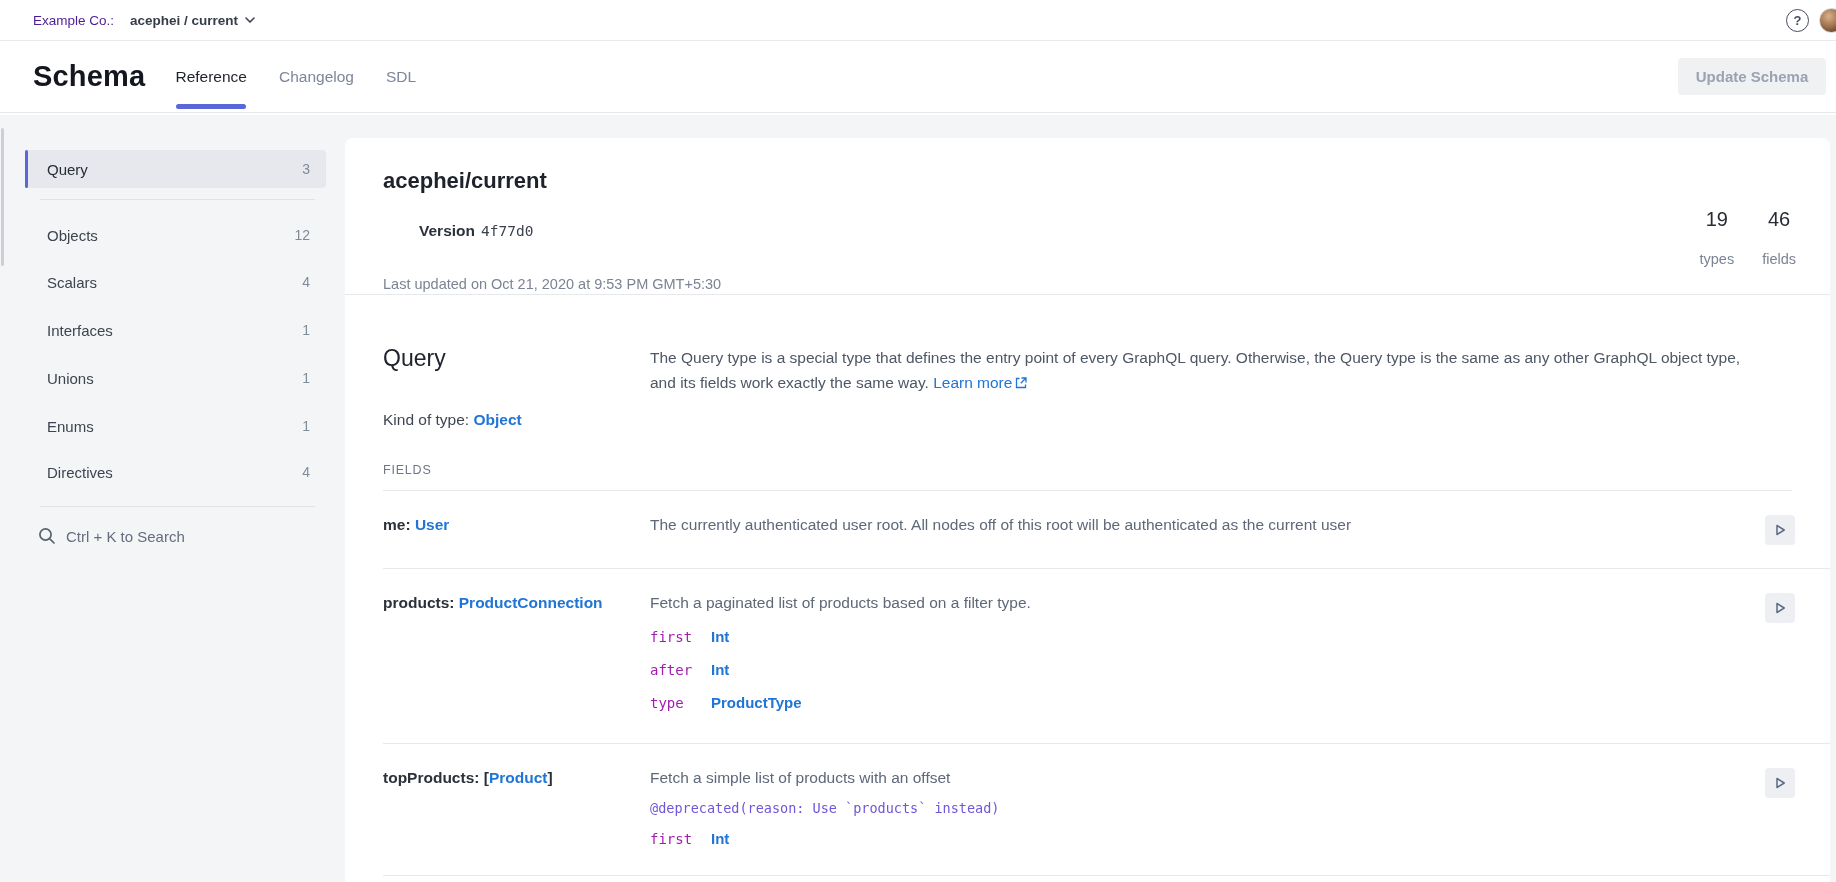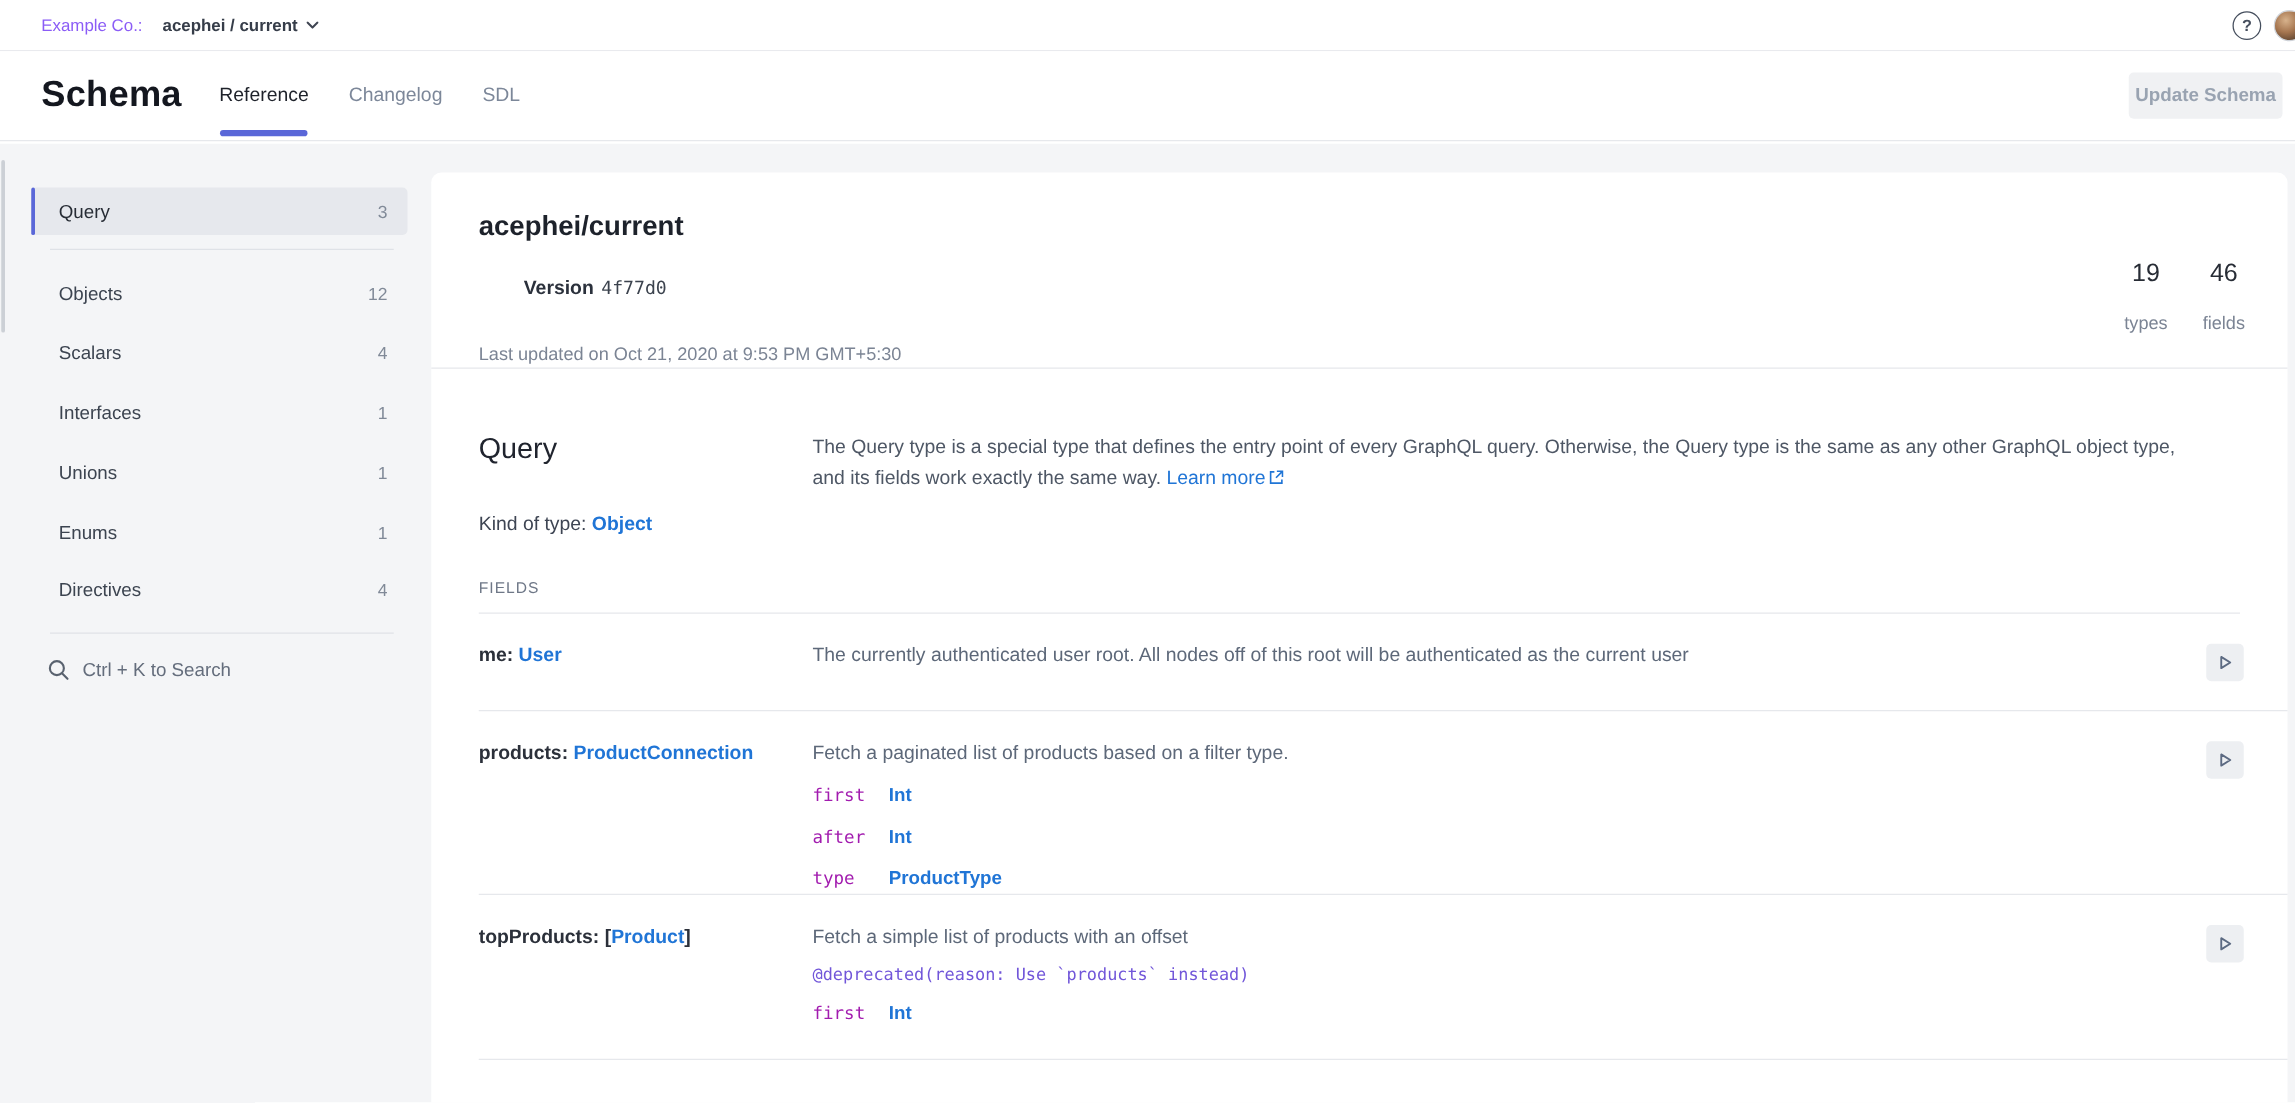--- a/index.html
+++ b/index.html
@@ -13,39 +13,39 @@
     --border:#e6e8ec;
     --content-bg:#f4f5f7;
   }
   *{margin:0;padding:0;box-sizing:border-box;}
   html,body{width:1836px;height:882px;}
   body{font-family:"Liberation Sans",sans-serif;background:#fff;overflow:hidden;position:relative;}
   .mono{font-family:"DejaVu Sans Mono",monospace;}
 
   
   .topbar{height:41px;border-bottom:1px solid #e9eaee;display:flex;align-items:center;padding:0 0 0 33px;position:relative;background:#fff;}
-  .org-label{font-size:13.5px;color:#8b5cf6;}
+  .org-label{font-size:13.5px;color:#4c1d95;}
   .graph-selector{margin-left:16px;display:flex;align-items:center;gap:7px;cursor:pointer;}
   .graph-selector .gname{font-size:13.5px;font-weight:700;color:#363d49;}
   .chev{width:10px;height:6px;display:inline-block;}
   .topbar-right{position:absolute;right:0;top:0;height:41px;display:flex;align-items:center;gap:10px;}
   .help-circle{width:23px;height:23px;border:1.6px solid #454e5d;border-radius:50%;color:#454e5d;
     font-size:13px;font-weight:700;display:flex;align-items:center;justify-content:center;cursor:pointer;}
   .avatar{width:25px;height:25px;border-radius:50%;margin-right:-8px;
     background:radial-gradient(circle at 38% 32%,#d7b28c 0%,#a5754f 45%,#59412e 85%);
     border:1px solid #cfd3d9;}
 
   
   .pagehead{height:72px;border-bottom:1px solid var(--border);position:relative;background:#fff;display:flex;align-items:center;}
   .page-title{font-size:29px;font-weight:700;color:#14171f;margin-left:33px;letter-spacing:.2px;}
   .tabs{display:flex;gap:32px;margin-left:30px;height:100%;align-items:center;}
   .tab{font-size:15.5px;color:#7c8799;cursor:pointer;position:relative;height:100%;display:flex;align-items:center;}
   .tab.active{color:#1e222a;font-weight:400;}
   .tab.active .underline{position:absolute;bottom:3px;left:50%;transform:translateX(-50%);width:70px;height:5px;border-radius:3px;background:var(--accent);}
-  .update-btn{position:absolute;right:10px;top:17px;width:123px;height:37px;border:none;border-radius:4px;
+  .update-btn{position:absolute;right:10px;top:17px;width:148px;height:37px;border:none;border-radius:4px;
     background:#f0f1f3;color:#99a3b1;font-size:15px;font-weight:600;font-family:"Liberation Sans",sans-serif;cursor:default;}
 
   
   .content{position:absolute;top:115px;left:0;right:0;bottom:0;background:var(--content-bg);}
 
   
   .sidebar{position:absolute;left:0;top:0;width:345px;height:100%;}
   .side-item{position:absolute;left:25px;width:301px;height:38px;display:flex;align-items:center;
     padding:0 16px 0 22px;font-size:15px;color:#3c4450;border-radius:4px;cursor:pointer;}
   .side-item .count{margin-left:auto;font-size:14px;color:#818a98;}
@@ -80,21 +80,21 @@
   .kind-row a{color:var(--link);text-decoration:none;font-weight:600;cursor:pointer;}
   .fields-label{margin-top:34px;font-size:12.5px;letter-spacing:.8px;color:#6e7787;}
   .fields-top-divider{margin-top:13px;height:1px;background:var(--border);}
 
   .field-row{position:relative;display:grid;grid-template-columns:267px 1fr;
     padding:22px 70px 0 0;border-bottom:1px solid var(--border);}
   .field-row .fname{font-size:15.5px;font-weight:600;color:#2b303a;line-height:24px;}
   .field-row .fname a{color:var(--link);text-decoration:none;cursor:pointer;}
   .field-row .fdesc{font-size:15.5px;color:#5d6879;line-height:24px;}
   .row-pb-lg{padding-bottom:31px;}
-  .row-pb-md{}
+  .row-pb-md{padding-bottom:28px;}
   .row-pb-sm{padding-bottom:24px;}
   .args{margin-top:10px;display:flex;flex-direction:column;gap:9px;}
   .arg{display:grid;grid-template-columns:61px auto;align-items:baseline;line-height:24px;}
   .arg .an{font-family:"DejaVu Sans Mono",monospace;font-size:14px;color:#a21caf;}
   .arg .at{font-size:15px;font-weight:600;color:var(--link);cursor:pointer;}
   .deprecated{margin-top:7px;font-family:"DejaVu Sans Mono",monospace;font-size:13.5px;color:var(--deprecated);line-height:22px;}
   .play-btn{position:absolute;right:35px;top:24px;width:30px;height:30px;border:none;border-radius:4px;
     background:#edeff2;display:flex;align-items:center;justify-content:center;cursor:pointer;}
   .stub-row{height:60px;border-bottom:none;}
 </style>

